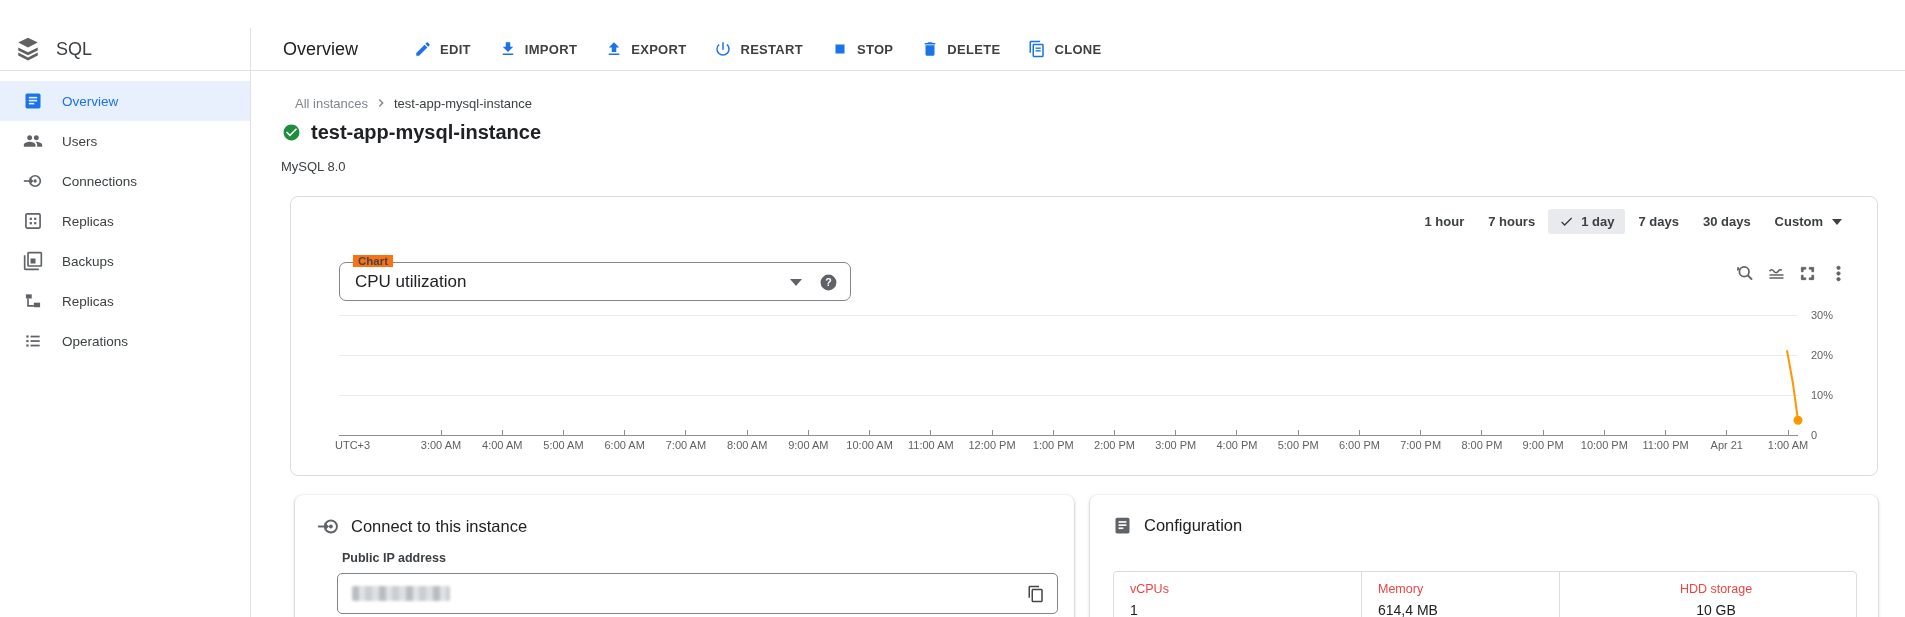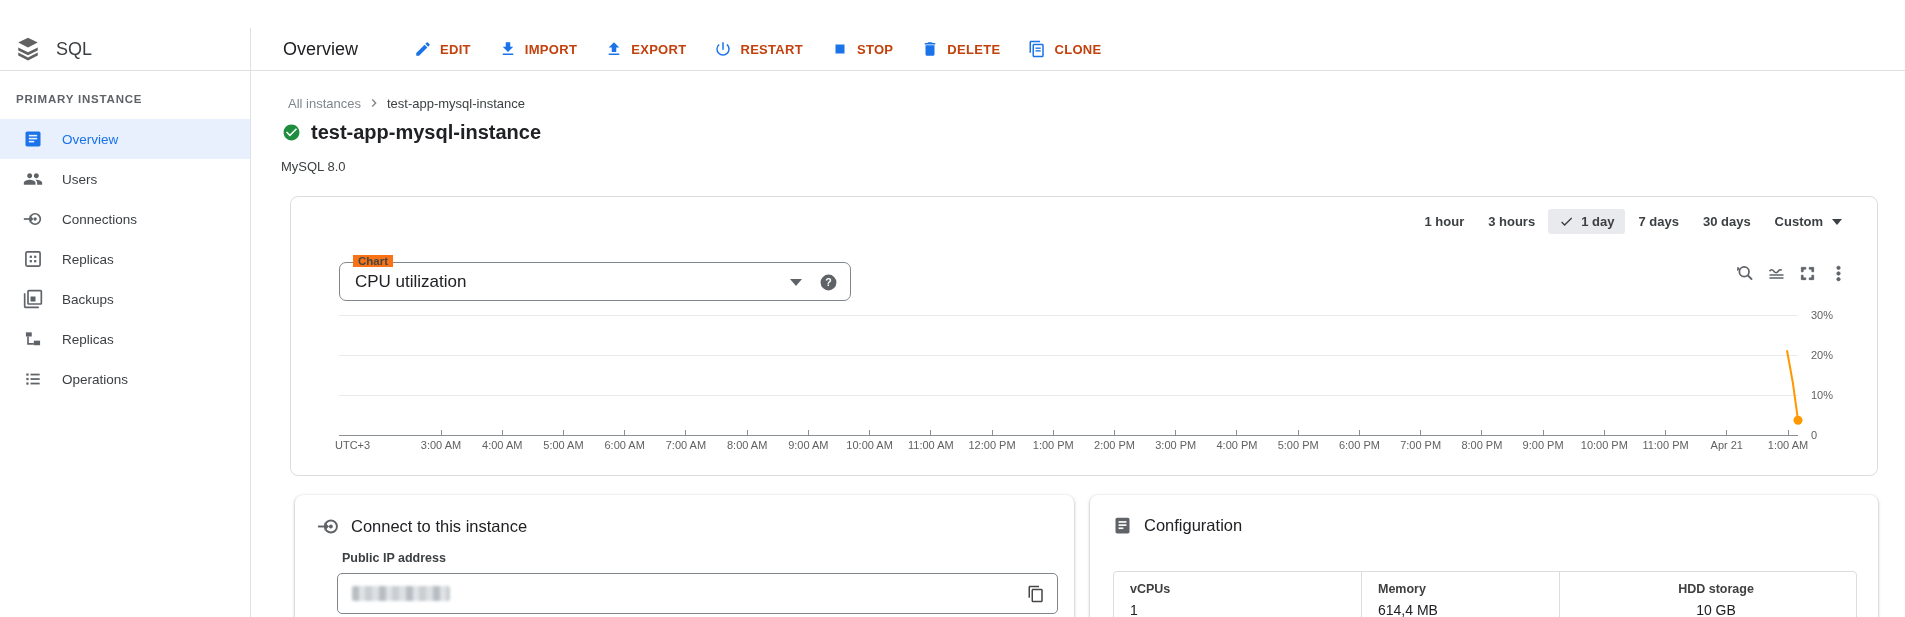--- a/index.html
+++ b/index.html
@@ -10,40 +10,40 @@
   
   .topbar { position:absolute; top:0; left:0; right:0; height:43px; display:flex;
     align-items:stretch; border-bottom:1px solid #e0e0e0; background:#fff; z-index:5; }
   .brand { width:251px; display:flex; align-items:center; gap:15px; padding-left:15px;
     border-right:1px solid #e0e0e0; }
   .brand-name { font-size:18px; color:#3c4043; }
   .topbar-rest { flex:1; display:flex; align-items:center; }
   .page-title { font-size:18px; font-weight:400; color:#202124; margin-left:32px; }
   .actions { display:flex; align-items:center; margin-left:42px; }
   .action-btn { display:flex; align-items:center; gap:8px; height:36px; padding:0 14px;
-    color:#c2410c; font-size:13px; font-weight:700; letter-spacing:.3px; cursor:pointer;
+    color:#404040; font-size:13px; font-weight:700; letter-spacing:.3px; cursor:pointer;
     border:none; background:none; font-family:inherit; border-radius:4px; }
   .action-btn svg { fill:#1a73e8; }
 
   
   .sidebar { position:absolute; top:43px; left:0; bottom:0; width:251px;
     border-right:1px solid #e0e0e0; background:#fff; padding-top:10px; z-index:4; }
   .section-label { padding:12px 16px 14px 16px; font-size:11.5px; font-weight:700;
     letter-spacing:.8px; color:#5f6368; }
   .nav-item { height:40px; display:flex; align-items:center; gap:19px; padding-left:23px;
     font-size:13.5px; color:#3c4043; cursor:pointer; }
   .nav-item svg { flex:0 0 auto; }
   .nav-item .ic { fill:#5f6368; }
   .nav-item .ic-s { stroke:#5f6368; fill:none; }
   .nav-item.selected { background:#e8f0fe; color:#1a73e8; font-weight:500; }
   .nav-item.selected .ic { fill:#1a73e8; }
 
   
   .main { position:absolute; left:252px; top:43px; right:0; bottom:0; background:#fff; }
-  .breadcrumb { position:absolute; left:36px; top:24px; display:flex; align-items:center;
+  .breadcrumb { position:absolute; left:43px; top:24px; display:flex; align-items:center;
     gap:5px; font-size:13px; }
   .crumb-parent { color:#80868b; cursor:pointer; }
   .crumb-current { color:#3c4043; }
   .title-row { position:absolute; left:30px; top:50px; display:flex; align-items:center; gap:10px; }
   .instance-name { font-size:20px; font-weight:700; color:#202124; }
   .engine { position:absolute; left:29px; top:88px; font-size:13px; color:#3c4043; }
 
   
   .metrics-card { position:absolute; left:38px; top:125px; width:1588px; height:280px;
     border:1px solid #dadce0; border-radius:8px; background:#fff; }
@@ -83,21 +83,21 @@
     border:1px solid #80868b; border-radius:5px; display:flex; align-items:center;
     padding:0 14px; cursor:text; }
   .redacted { width:98px; height:15px; border-radius:2px;
     background:repeating-linear-gradient(90deg,#b7bdc2 0 7px,#e0e3e6 7px 13px,#c9ced2 13px 20px,#dde0e3 20px 27px);
     filter:blur(1.6px); }
   .copy-btn { position:absolute; right:12px; top:11px; cursor:pointer; }
   .config-box { position:absolute; left:23px; right:21px; top:76px; height:57px;
     border:1px solid #dadce0; border-radius:4px; display:flex; }
   .cfg-col { padding:10px 0 0 16px; }
   .cfg-col + .cfg-col { border-left:1px solid #dadce0; }
-  .cfg-label { font-size:12.5px; font-weight:700; color:#404040; }
+  .cfg-label { font-size:12.5px; font-weight:400; color:#ef4444; }
   .cfg-value { font-size:14px; color:#202124; margin-top:6px; }
 </style>
 </head>
 <body>
 
 <div class="app">
 
   <header class="topbar">
     <div class="brand">
       <span style="display:flex;">
@@ -170,21 +170,20 @@
                 <rect x="10" y="13.6" width="7" height="1.8"></rect>
               </svg>
             </span>
           <span>CLONE</span>
         </button>
       </nav>
     </div>
   </header>
 
   <aside class="sidebar">
-    <div class="section-label">PRIMARY INSTANCE</div>
     <nav>
       <div class="nav-item selected">
         <span style="display:flex;">
             <svg width="20" height="20" viewBox="0 0 24 24">
               <path class="ic" d="M19 3H5c-1.1 0-2 .9-2 2v14c0 1.1.9 2 2 2h14c1.1 0 2-.9 2-2V5c0-1.1-.9-2-2-2z"></path>
               <g fill="#e8f0fe">
                 <rect x="7" y="7" width="10" height="1.9"></rect>
                 <rect x="7" y="10.6" width="10" height="1.9"></rect>
                 <rect x="7" y="14.2" width="6.5" height="1.9"></rect>
               </g>
@@ -286,21 +285,21 @@
     </div>
 
     <div class="engine">MySQL 8.0</div>
 
     <section class="metrics-card">
       <div class="time-ranges">
         <span class="tr-item">
             <span>1 hour</span>
           </span>
         <span class="tr-item">
-            <span>3 hours</span>
+            <span>7 hours</span>
           </span>
         <span class="tr-item selected">
           <span style="display:flex;">
               <svg width="15" height="15" viewBox="0 0 24 24" fill="#3c4043">
                 <path d="M9 16.17 4.83 12l-1.42 1.41L9 19 21 7l-1.41-1.41z"></path>
               </svg>
             </span>
           <span>1 day</span>
         </span>
         <span class="tr-item">

